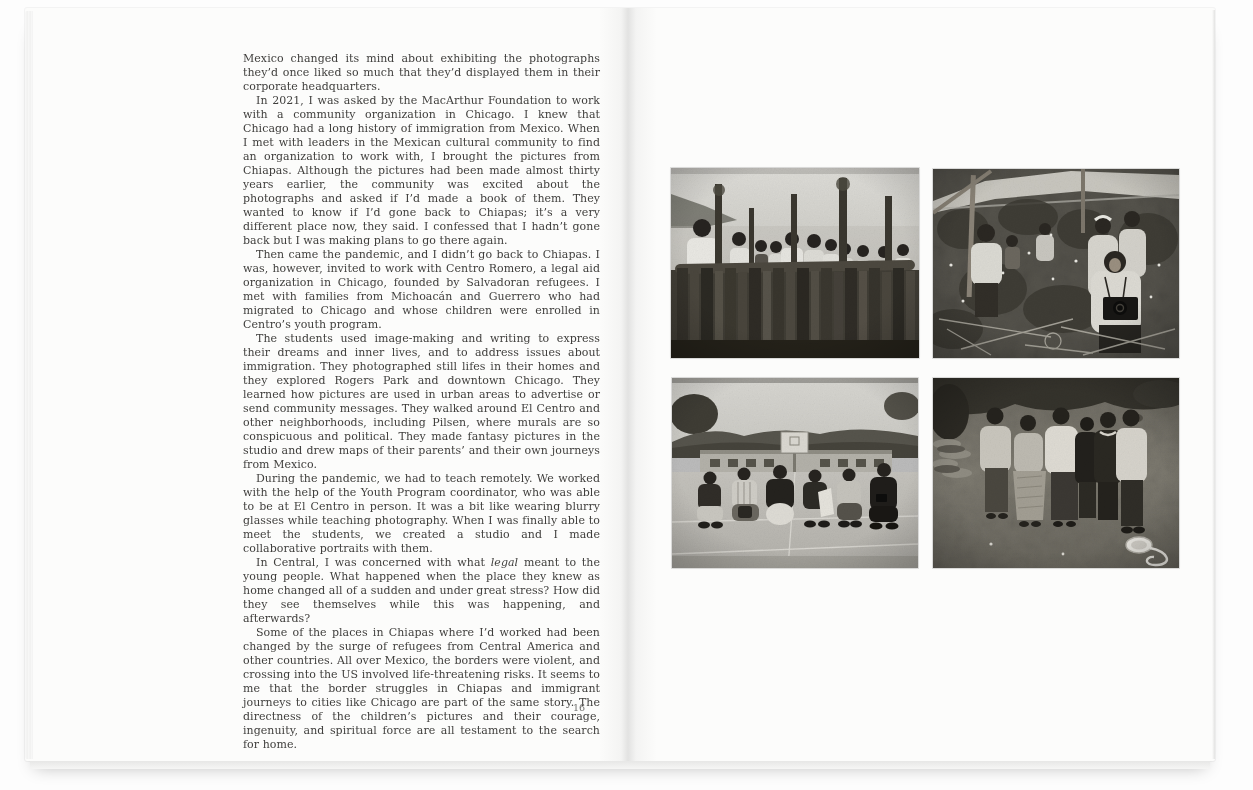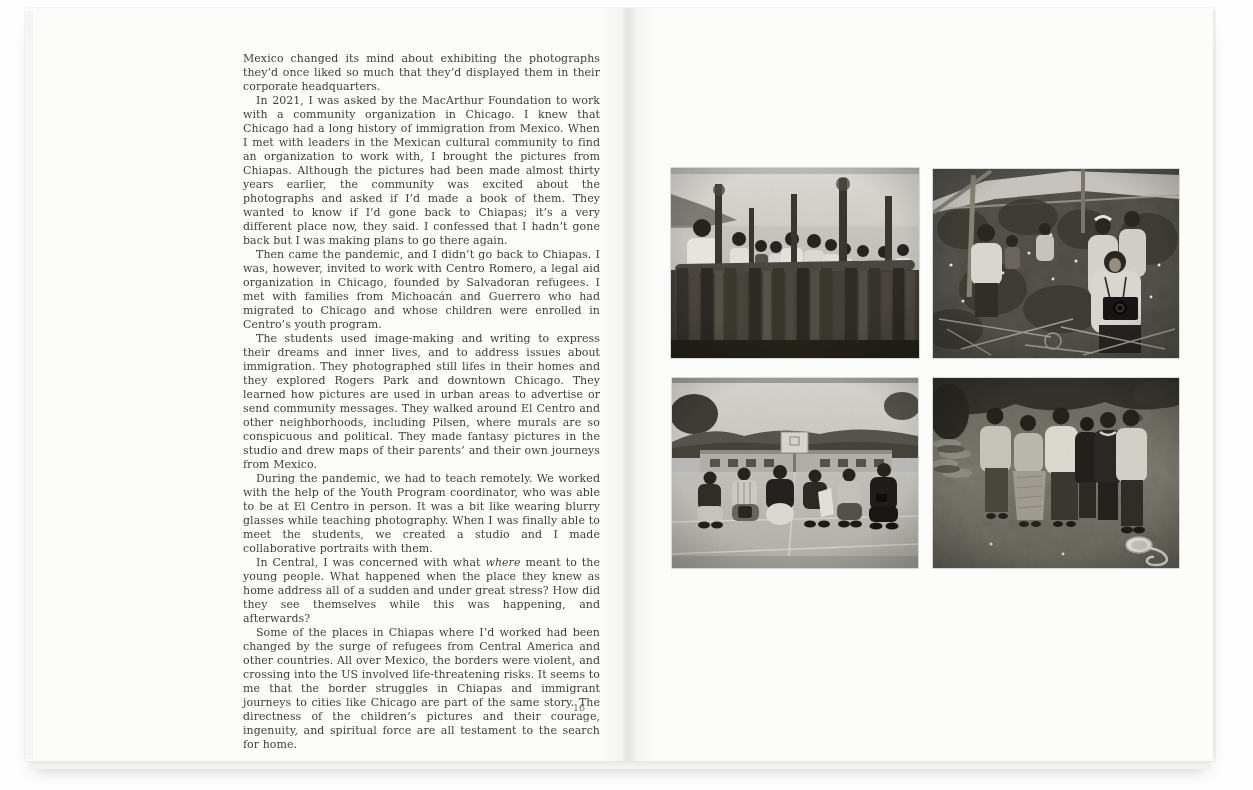--- a/index.html
+++ b/index.html
@@ -46,21 +46,21 @@
     <div class="edge-left"></div>
     <div class="edge-right"></div>
 
     <div class="page page-left">
       <div class="textblock">
         <p>Mexico changed its mind about exhibiting the photographs they’d once liked so much that they’d displayed them in their corporate headquarters.</p>
         <p class="indent">In 2021, I was asked by the MacArthur Foundation to work with a community organization in Chicago. I knew that Chicago had a long history of immigration from Mexico. When I met with leaders in the Mexican cultural community to find an organization to work with, I brought the pictures from Chiapas. Although the pictures had been made almost thirty years earlier, the community was excited about the photographs and asked if I’d made a book of them. They wanted to know if I’d gone back to Chiapas; it’s a very different place now, they said. I confessed that I hadn’t gone back but I was making plans to go there again.</p>
         <p class="indent">Then came the pandemic, and I didn’t go back to Chiapas. I was, however, invited to work with Centro Romero, a legal aid organization in Chicago, founded by Salvadoran refugees. I met with families from Michoacán and Guerrero who had migrated to Chicago and whose children were enrolled in Centro’s youth program.</p>
         <p class="indent">The students used image-making and writing to express their dreams and inner lives, and to address issues about immigration. They photographed still lifes in their homes and they explored Rogers Park and downtown Chicago. They learned how pictures are used in urban areas to advertise or send community messages. They walked around El Centro and other neighborhoods, including Pilsen, where murals are so conspicuous and political. They made fantasy pictures in the studio and drew maps of their parents’ and their own journeys from Mexico.</p>
         <p class="indent">During the pandemic, we had to teach remotely. We worked with the help of the Youth Program coordinator, who was able to be at El Centro in person. It was a bit like wearing blurry glasses while teaching photography. When I was finally able to meet the students, we created a studio and I made collaborative portraits with them.</p>
-        <p class="indent"><span>In Central, I was concerned with what </span><em>where</em><span> meant to the young people. What happened when the place they knew as home address all of a sudden and under great stress? How did they see themselves while this was happening, and afterwards?</span></p>
+        <p class="indent"><span>In Central, I was concerned with what </span><em>legal</em><span> meant to the young people. What happened when the place they knew as home changed all of a sudden and under great stress? How did they see themselves while this was happening, and afterwards?</span></p>
         <p class="indent">Some of the places in Chiapas where I’d worked had been changed by the surge of refugees from Central America and other countries. All over Mexico, the borders were violent, and crossing into the US involved life-threatening risks. It seems to me that the border struggles in Chiapas and immigrant journeys to cities like Chicago are part of the same story. The directness of the children’s pictures and their courage, ingenuity, and spiritual force are all testament to the search for home.</p>
       </div>
       <div class="pagenum">16</div>
     </div>
 
     <div class="gutter"></div>
 
     <div class="page page-right">
 
       <figure class="photo photo1" aria-label="Black-and-white photograph of a group of children looking over a rustic wooden stake fence, hills and bright sky behind">

